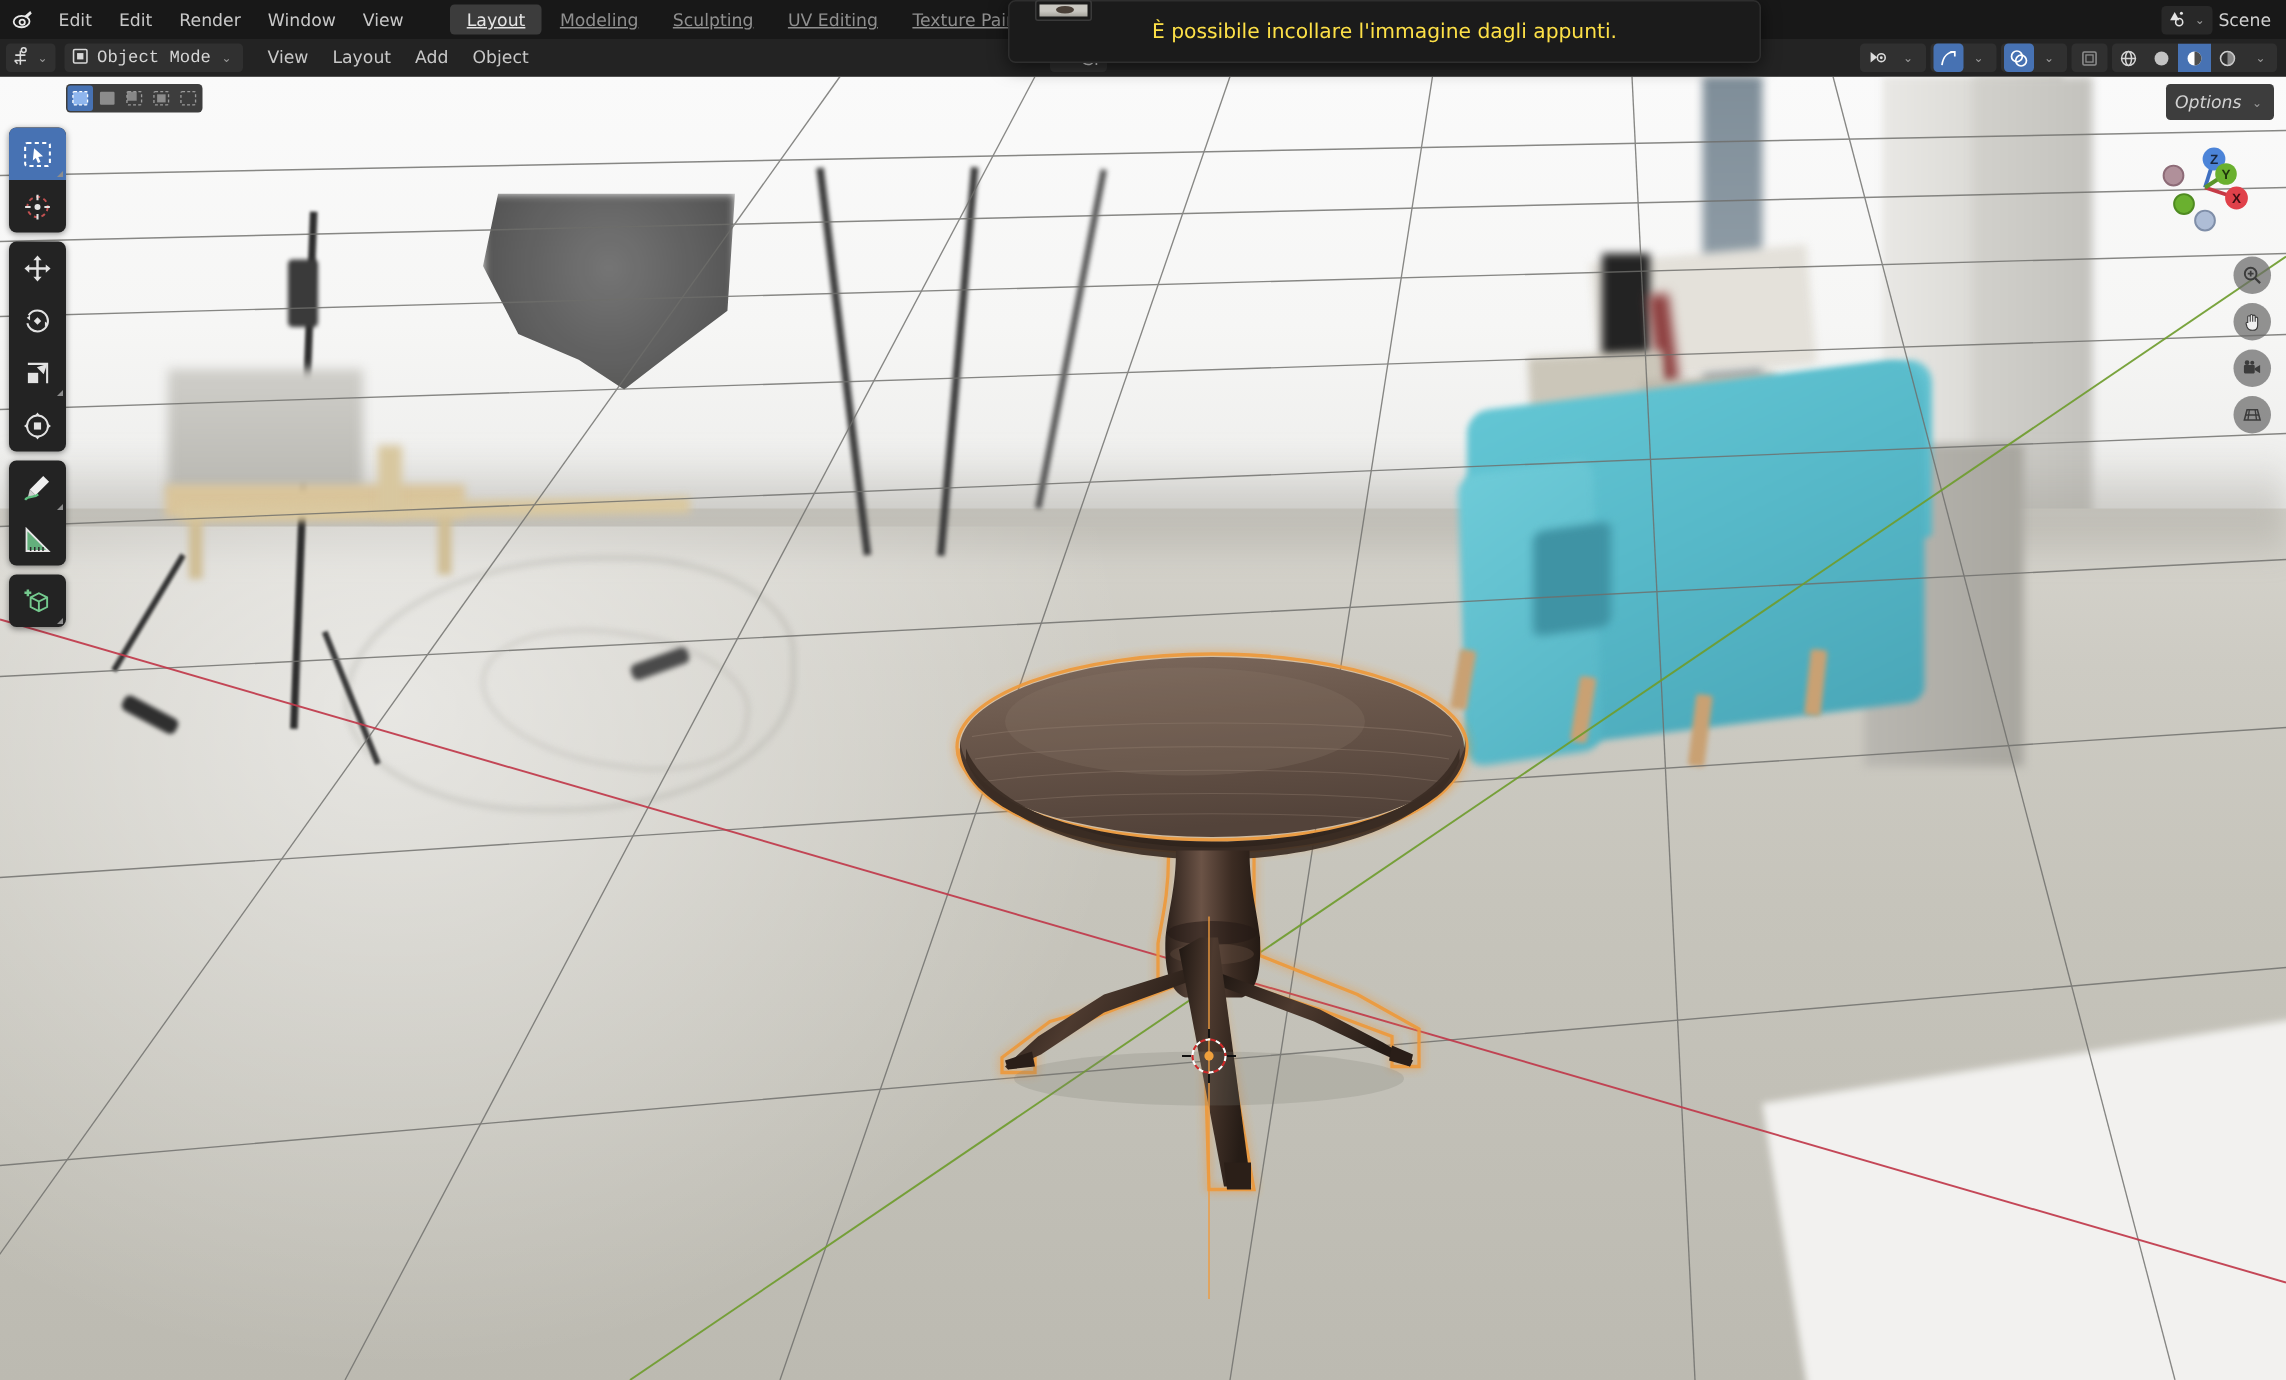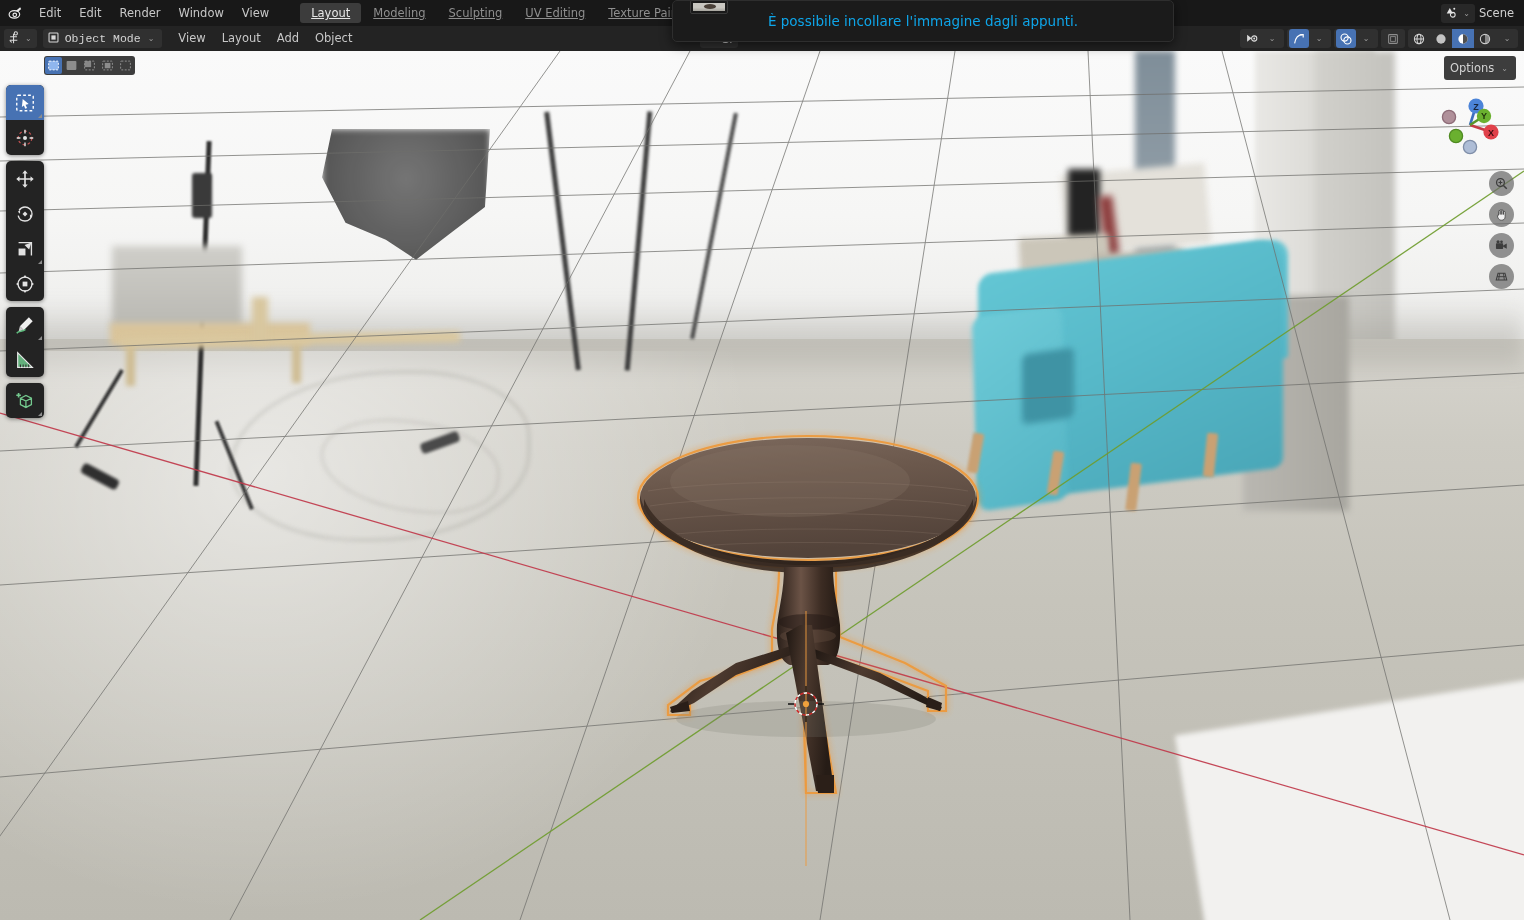--- a/index.html
+++ b/index.html
@@ -279,21 +279,21 @@
     width: 17px; height: 17px; display:flex;align-items:center;justify-content:center;
     border-radius: 2px;
   }
   .selmode .sm.on { background: #4772b3; }
 
   
   .options-btn {
     position: absolute; right: 8px; top: 5px;
     display: flex; align-items: center; gap: 5px;
     background: rgba(44,44,44,.92); border-radius: 3px;
-    height: 18px; padding: 12px 6px; color: #d2d2d2; font-size: 11.5px;
+    height: 18px; padding: 12px 6px; color: #d2d2d2; font-size: 11.5px; font-style: italic;
   }
 
   
   .toolbar {
     position: absolute; left: 6px; top: 34px;
     display: flex; flex-direction: column; gap: 6px;
     z-index: 12;
   }
   .tgroup {
     display: flex; flex-direction: column;
@@ -337,21 +337,21 @@
     position: absolute; left: 13px; top: 3px; width: 12px; height: 5px;
     background: #4a4038; border-radius: 50%;
   }
   .tooltip {
     position: absolute; left: 672px; top: 0px; width: 502px; height: 42px;
     background: #1b1b1b; border: 1px solid #2e2e2e; border-radius: 5px;
     box-shadow: 0 3px 12px rgba(0,0,0,.55);
     display: flex; align-items: center; justify-content: center;
     z-index: 55;
   }
-  .tooltip .txt { color: #0ea5e9; font-size: 13.5px; }
+  .tooltip .txt { color: #fde047; font-size: 13.5px; }
 </style>
 </head>
 <body>
 
 <div id="app">
 
   <div class="topbar">
     <div class="blender-logo">
       <svg viewBox="0 0 24 24">
         <path d="M3 13.5c0-3 3.2-5.6 7.4-5.6 4.2 0 7.5 2.3 7.5 5.3 0 3-3.3 5.4-7.5 5.4S3 16.5 3 13.5z" fill="none" stroke="#e8e8e8" stroke-width="1.7"></path>

